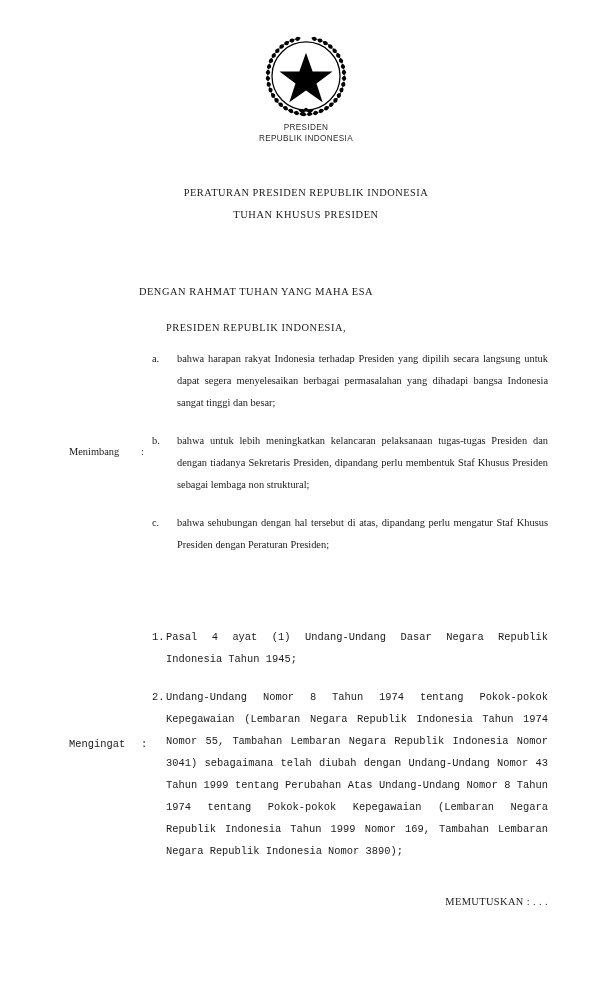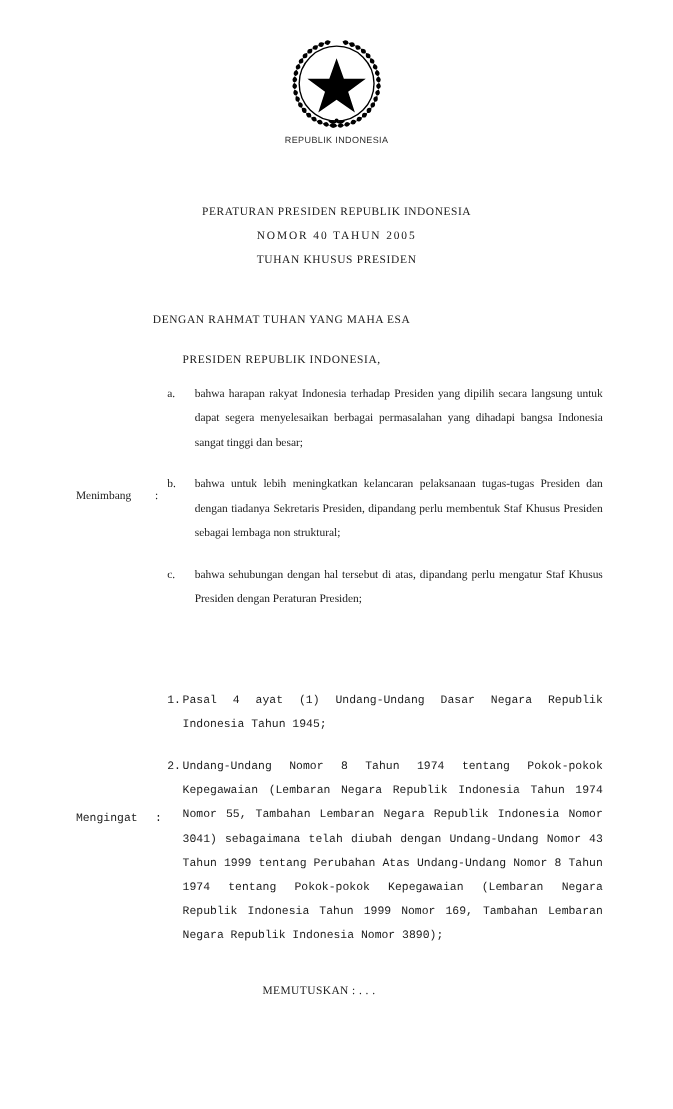--- a/index.html
+++ b/index.html
@@ -138,24 +138,23 @@
   .items-alpha .item-marker { width: 25px; flex: 0 0 25px; }
   
   .items-num .item-marker { width: 14px; flex: 0 0 14px; }
 
   
   .footer-next {
     position: absolute;
     left: 0;
     top: 896px;
     width: 548px;
-    text-align: center;
+    text-align: right;
     font-size: 10.4px;
     letter-spacing: 0.4px;
-    margin-left: 16px;
   }
 </style>
 </head>
 <body>
 
 <div class="page">
 
   <div class="letterhead">
     <svg class="emblem" viewBox="0 0 100 100" aria-hidden="true">
       <g fill="#000000">
@@ -296,27 +295,27 @@
 
           <path d="M50,92 q-5,-4 -9,-1 q4,4 9,1z"></path>
           <path d="M50,92 q5,-4 9,-1 q-4,4 -9,1z"></path>
           <circle cx="50" cy="90" r="2.2"></circle>
         </g>
 
         <path d="M50,20 L59.4,46.5 L87.6,46.5 L64.9,63.3 L73.6,90.0 L50,73.5 L26.4,90.0 L35.1,63.3 L12.4,46.5 L40.6,46.5 Z" transform="translate(0,-4) scale(0.84) translate(9.5,11.5)"></path>
       </g>
     </svg>
     <div class="letterhead-caption">
+      <div>PRESIDEN</div>
       <div>REPUBLIK INDONESIA</div>
     </div>
   </div>
 
   <div class="title-block">
     <div class="title-line regulation">PERATURAN PRESIDEN REPUBLIK INDONESIA</div>
-    <div class="title-line nomor">NOMOR 40 TAHUN 2005</div>
     <div class="title-line subject">TUHAN KHUSUS PRESIDEN</div>
   </div>
 
   <div class="decree-line rahmat">DENGAN RAHMAT TUHAN YANG MAHA ESA</div>
   <div class="decree-line authority">PRESIDEN REPUBLIK INDONESIA,</div>
 
   <div class="clause menimbang">
     <div class="clause-row">
       <div class="clause-label">Menimbang</div>
       <div class="clause-colon">:</div>

